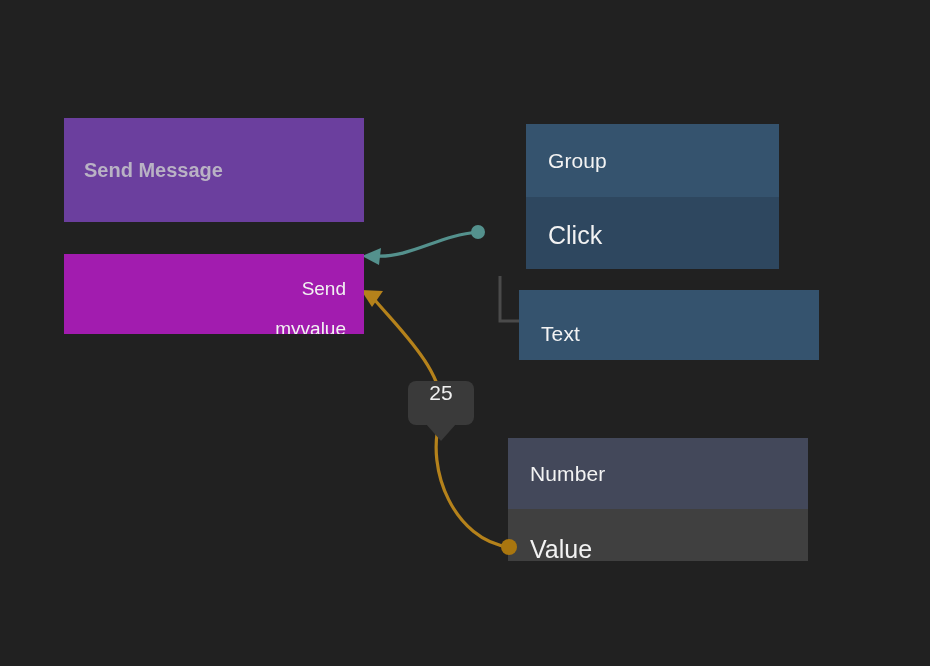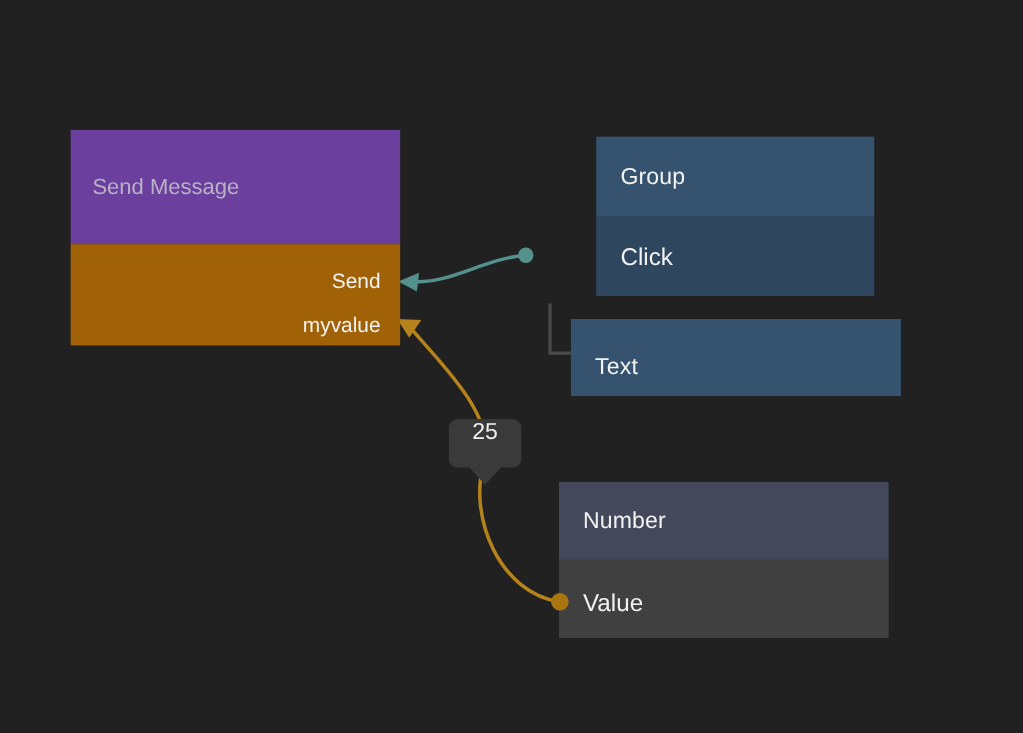--- a/index.html
+++ b/index.html
@@ -41,20 +41,21 @@
   .node-body {
     box-sizing: border-box;
     position: relative;
   }
   .node-title {
     color: #ffffff;
     letter-spacing: 0.1px;
   }
   .node-subtitle {
     color: #b9b2c4;
+    font-weight: bold;
   }
   .port-row {
     position: absolute;
     display: flex;
     align-items: center;
     color: #f2f2f2;
   }
 
   
   #node-topic {
@@ -63,21 +64,22 @@
     width: 300px;
     height: 216px;
   }
   #node-topic .node-header {
     height: 104px;
     background: #6b3f9e;
     padding: 0 0 0 20px;
   }
   #node-topic .node-body {
     height: 92px;
-    background: #a16207;
+    background: #a21caf;
+    margin-top: 32px;
   }
   #node-topic .node-title {
     font-size: 21px;
     font-weight: bold;
     line-height: 26px;
     margin-bottom: 1px;
   }
   #node-topic .node-subtitle {
     font-size: 20px;
     line-height: 25px;
@@ -85,21 +87,21 @@
   .port-row.out {
     right: 18px;
     justify-content: flex-end;
     font-size: 19px;
   }
   #port-send  { top: 24px; }
   #port-myvalue { top: 64px; }
 
   
   #node-group {
-    left: 494px;
+    left: 478px;
     top: 124px;
     width: 301px;
     height: 145px;
     padding-left: 48px;
   }
   #node-group .node-header {
     height: 73px;
     background: #35536e;
     padding: 0 0 0 22px;
   }
@@ -119,40 +121,40 @@
     height: 88px;
     background: #35536e;
     padding: 0 0 0 22px;
   }
 
   
   #node-number {
     left: 508px;
     top: 438px;
     width: 300px;
-    height: 142px;
+    height: 123px;
   }
   #node-number .node-header {
     height: 71px;
     background: #43485a;
     padding: 0 0 0 22px;
   }
   #node-number .node-body {
     height: 74px;
     background: #404040;
   }
 
   .blue-title, .gray-title {
     font-size: 21px;
     color: #f3f3f3;
   }
 
   .port-row.in {
     left: 22px;
-    font-size: 22px;
+    font-size: 25px;
     align-items: flex-end;
   }
   #port-click { top: 24px; }
   #port-value { top: 26px; }
 
   
   .port-dot {
     position: absolute;
     border-radius: 50%;
   }

